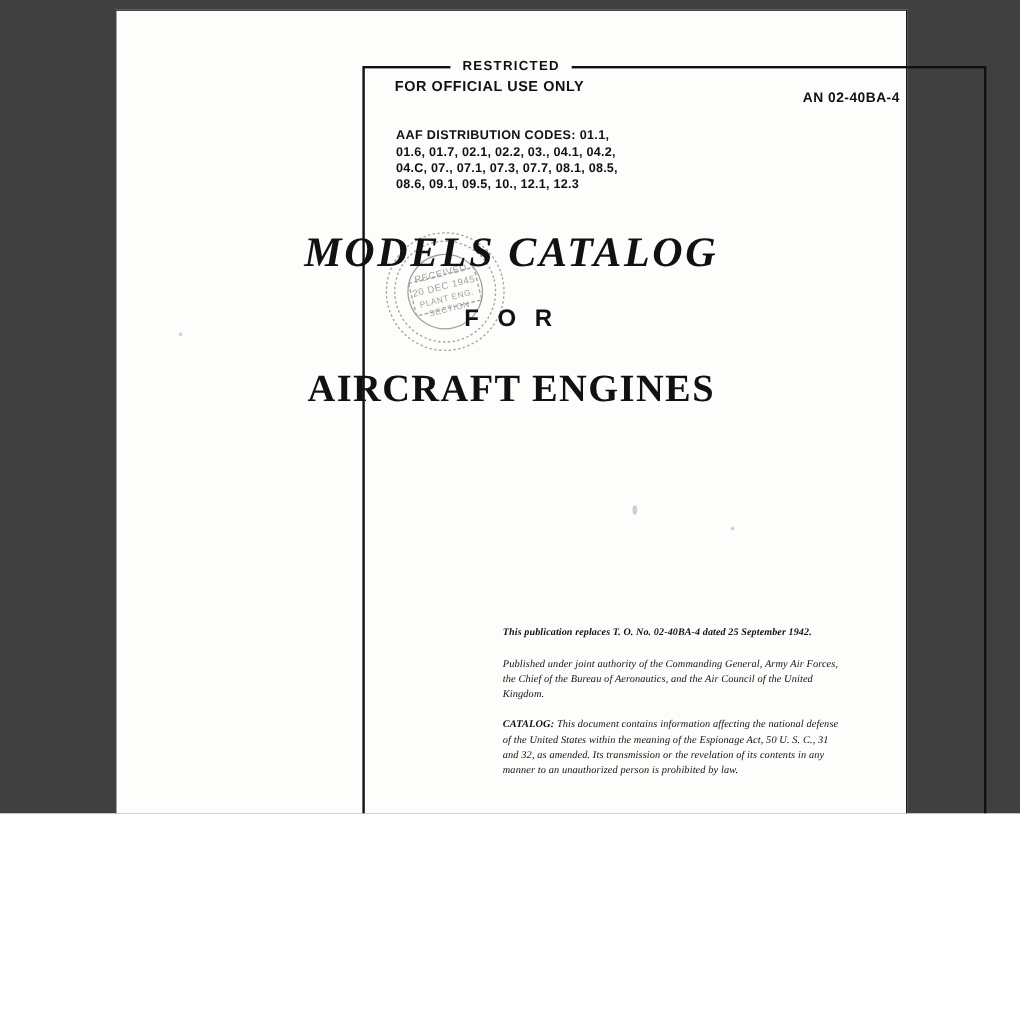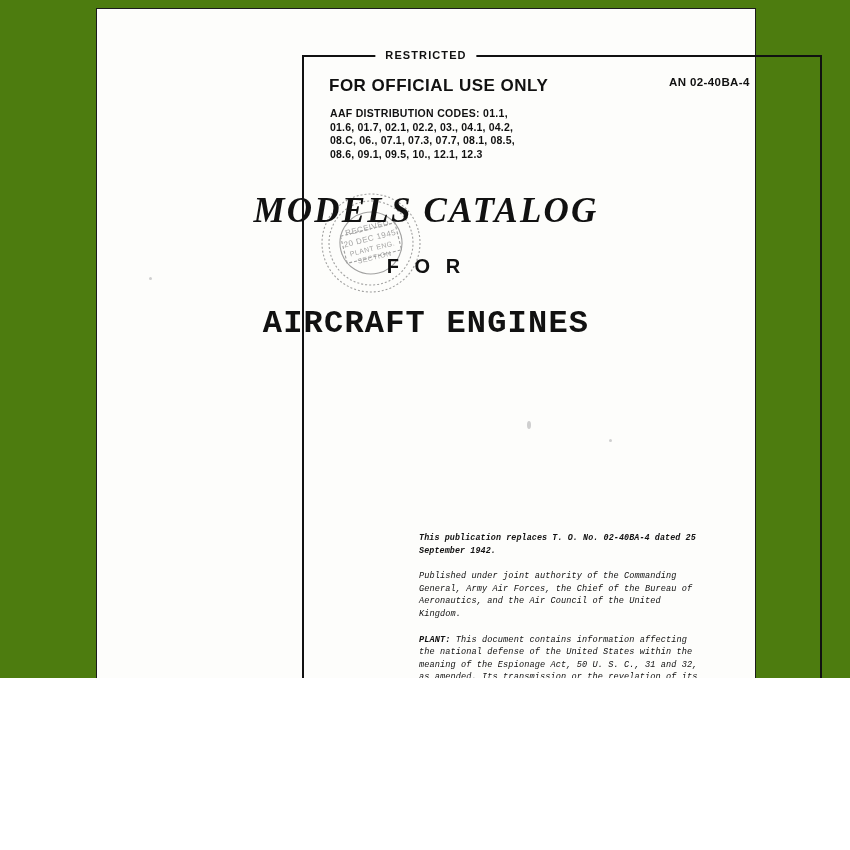--- a/index.html
+++ b/index.html
@@ -4,21 +4,21 @@
 <style>
   html, body {
     margin: 0;
     padding: 0;
     background: #ffffff;
   }
   .page {
     position: relative;
     width: 850px;
     height: 678px;
-    background: #4d7c0f;
+    background: #404040;
     font-family: "Liberation Serif", serif;
     overflow: hidden;
   }
 
   
   .scan-sheet {
     position: absolute;
     left: 96px;
     top: 8px;
     width: 660px;
@@ -60,23 +60,23 @@
   .restricted-bottom {
     left: 50%;
     transform: translateX(-50%);
     top: 728px;
   }
 
   
   .official-use {
     position: absolute;
     left: 232px;
-    top: 67px;
+    top: 56px;
     font-family: "Liberation Sans", sans-serif;
-    font-size: 17px;
+    font-size: 12px;
     font-weight: bold;
     letter-spacing: 0.5px;
     color: #111;
   }
   .an-number {
     position: absolute;
     right: 0;
     left: 560px;
     top: 67px;
     font-family: "Liberation Sans", sans-serif;
@@ -139,21 +139,21 @@
     font-size: 20px;
     letter-spacing: 5px;
     color: #111;
   }
   .title-sub {
     position: absolute;
     left: 0;
     right: 0;
     top: 296px;
     text-align: center;
-    font-family: Liberation Mono, monospace;
+    font-family: Liberation Serif, serif;
     font-weight: bold;
     font-size: 32px;
     letter-spacing: 1.2px;
     color: #111;
   }
   .title-models {
     position: absolute;
     left: 0;
     right: 0;
     top: 348px;
@@ -165,26 +165,25 @@
     color: #111;
   }
 
   
   .fineprint {
     position: absolute;
     left: 322px;
     top: 512px;
     width: 282px;
     color: #111;
-    font-family: Liberation Mono, monospace;
+    font-family: Liberation Serif, serif;
     font-style: italic;
     font-size: 8.6px;
     line-height: 12.6px;
     letter-spacing: 0.1px;
-    margin-top: 11px;
   }
   .fineprint p { margin: 0 0 13px 0; }
   .fineprint .bold-lead { font-weight: bold; }
   .fineprint p.replace-note { font-weight: bold; font-size: 8.4px; }
 
   
   .date-line {
     position: absolute;
     left: 0;
     right: 0;
@@ -222,21 +221,21 @@
 
     <div class="restricted restricted-top">RESTRICTED</div>
 
     <div class="official-use">FOR OFFICIAL USE ONLY</div>
 
     <div class="an-number">AN 02-40BA-4</div>
 
     <div class="dist-block">
       <div class="first-label">AAF DISTRIBUTION CODES:  01.1,</div>
       <div>01.6, 01.7, 02.1, 02.2, 03., 04.1, 04.2,</div>
-      <div>08.C, 06., 07.1, 07.3, 07.7, 08.1, 08.5,</div>
+      <div>04.C, 07., 07.1, 07.3, 07.7, 08.1, 08.5,</div>
       <div>08.6, 09.1, 09.5, 10., 12.1, 12.3</div>
     </div>
 
     <div class="stamp">
       <svg width="116" height="116" viewBox="0 0 116 116" aria-hidden="true">
         <g transform="rotate(-14 58 58)" fill="none" stroke="#555" stroke-width="1.1">
           <circle cx="58" cy="58" r="49" stroke-dasharray="2 2"></circle>
           <circle cx="58" cy="58" r="42" stroke-dasharray="2 2"></circle>
           <circle cx="58" cy="58" r="31"></circle>
           <rect x="30" y="44" width="56" height="28" stroke-dasharray="3 2"></rect>
@@ -253,21 +252,21 @@
     <div class="title-main">MODELS CATALOG</div>
 
     <div class="title-for">F O R</div>
 
     <div class="title-sub">AIRCRAFT ENGINES</div>
 
 
     <div class="fineprint">
       <p class="replace-note">This publication replaces T. O. No. 02-40BA-4 dated 25 September 1942.</p>
       <p>Published under joint authority of the Commanding General, Army Air Forces, the Chief of the Bureau of Aeronautics, and the Air Council of the United Kingdom.</p>
-      <p><span class="bold-lead">PLANT:</span><span> This document contains information affecting the national defense of the United States within the meaning of the Espionage Act, 50 U. S. C., 31 and 32, as amended. Its transmission or the revelation of its contents in any manner to an unauthorized person is prohibited by law.</span></p>
+      <p><span class="bold-lead">CATALOG:</span><span> This document contains information affecting the national defense of the United States within the meaning of the Espionage Act, 50 U. S. C., 31 and 32, as amended. Its transmission or the revelation of its contents in any manner to an unauthorized person is prohibited by law.</span></p>
     </div>
 
     <div class="restricted restricted-bottom">RESTRICTED</div>
 
     <div class="date-line">10 OCTOBER 1945</div>
 
   </div>
 </div>
 
 </body></html>

